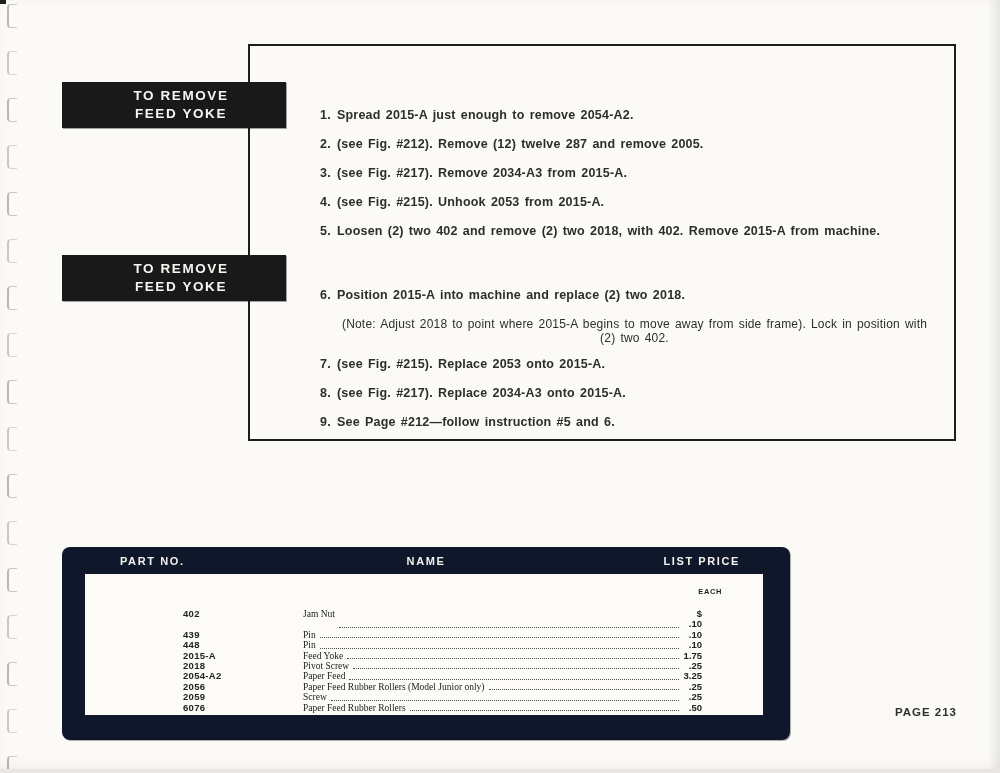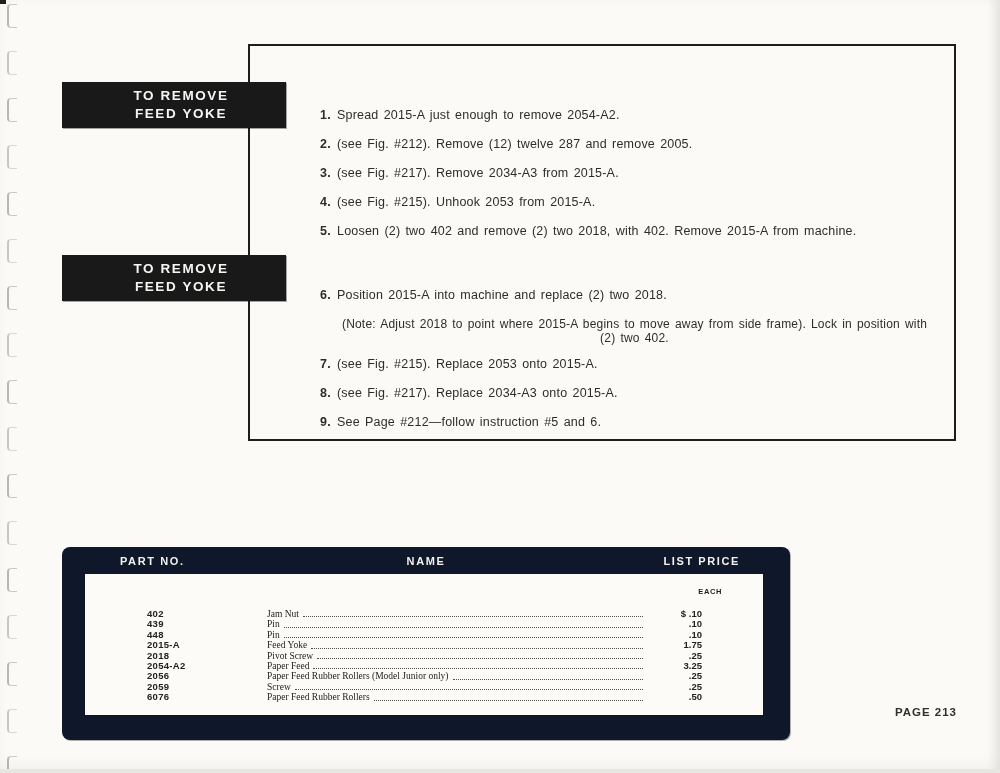--- a/index.html
+++ b/index.html
@@ -38,21 +38,21 @@
     box-shadow:1px 1px 0 rgba(0,0,0,0.35);
   }
   .label-remove { top:82px; }
   .label-replace { top:255px; }
 
   
   .steps { position:absolute; left:320px; top:108px; width:612px; color:#2d2d2d; }
   .step { display:flex; font-size:12.5px; line-height:15px; margin-bottom:14px;
           letter-spacing:0.2px; word-spacing:1.5px; }
   .step .num { font-weight:bold; width:17px; flex:none; }
-  .step .txt { white-space:nowrap; }
+  .step .txt { white-space:nowrap;font-weight:bold; }
   .step.gap-before { margin-top:49px; }
   .note { margin:13px 0 12px 17px; font-size:12px; line-height:14px;
           letter-spacing:0.2px; word-spacing:1.5px; white-space:nowrap;text-align:center; }
 
   
   .parts-table {
     position:absolute; left:62px; top:547px; width:728px; height:193px;
     background:#0f172a; box-shadow:1px 1px 0 rgba(0,0,0,0.3);border-radius:8px;
   }
   .pt-header {
@@ -62,21 +62,21 @@
   }
   .pt-header .hdr-name { position:absolute; left:50%; transform:translateX(-50%); }
   .pt-body {
     position:absolute; left:23px; right:27px; top:27px; bottom:25px;
     background:#fcfbf8; color:#222;
   }
   .each-label { margin-top:13px; margin-bottom:13px; text-align:right; padding-right:41px;
     font-weight:bold; font-size:7.5px; letter-spacing:0.6px; color:#1e1e1e; }
   .pt-row { display:flex; font-size:9.5px; line-height:10.4px; }
   .pt-row .c-part { width:182px; padding-left:62px; box-sizing:border-box;
-    font-weight:bold; letter-spacing:0.3px; white-space:nowrap; }
+    font-weight:bold; letter-spacing:0.3px; white-space:nowrap;margin-left:36px; }
   .pt-row .c-name { width:378px; display:flex; }
   .pt-row .c-name .nm { white-space:nowrap; padding-right:2px;font-family:Liberation Serif, serif; }
   .pt-row .c-name .leader { flex:1; border-bottom:1px dotted #4c4c4c; margin:0 2px 2px 2px; }
   .pt-row .c-price { flex:1; text-align:right; padding-right:61px; font-weight:bold; }
 
   .page-label {
     position:absolute; right:43px; top:706px;
     font-weight:bold; font-size:11.5px; letter-spacing:1px; color:#2f2f2f;
   }
 </style>

